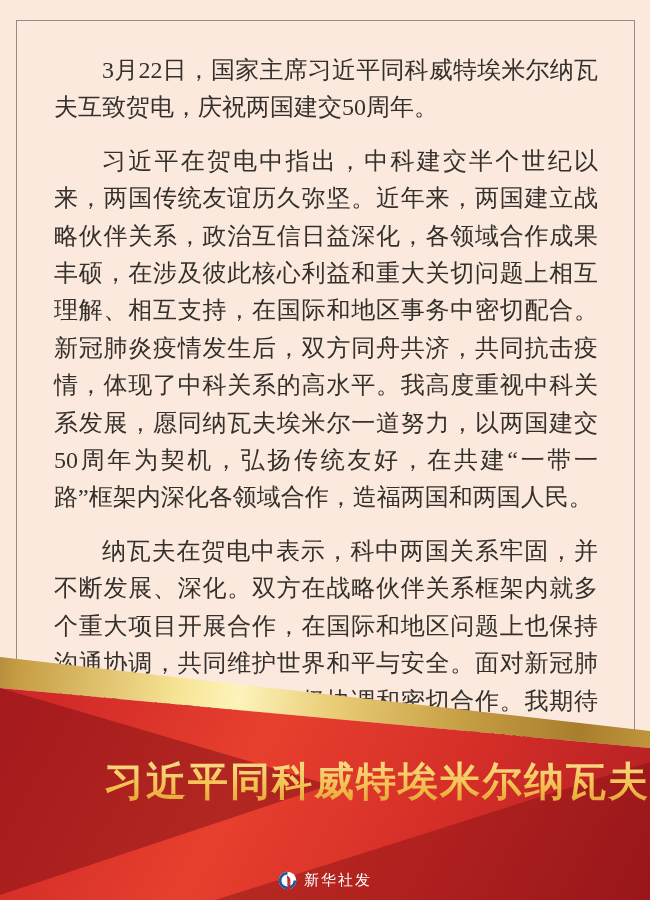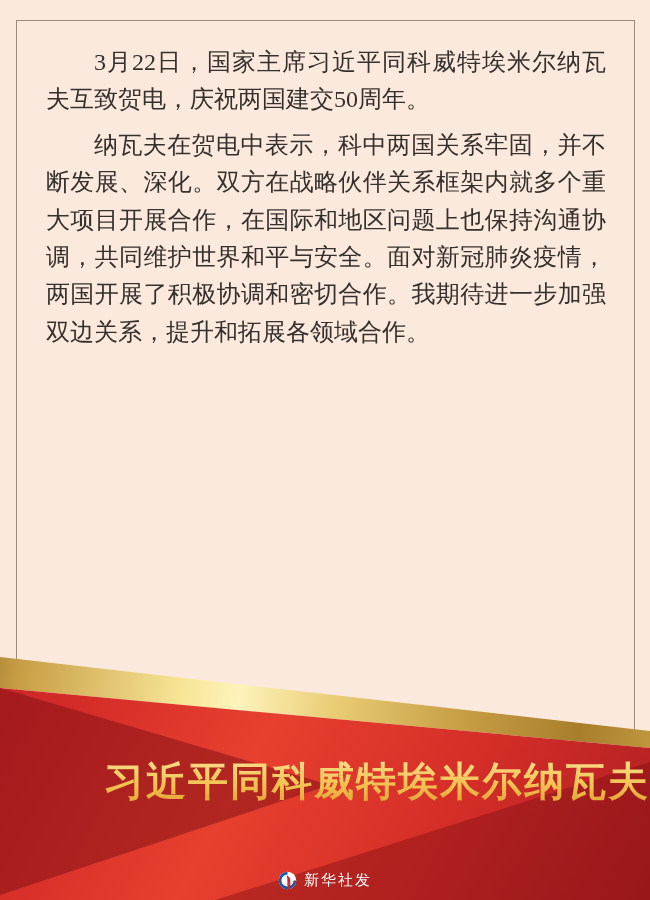--- a/index.html
+++ b/index.html
@@ -24,21 +24,21 @@
   .body-text{
     position:absolute;
     left:38px;top:36px;
     width:576px;
     color:#34302b;
     font-size:24px;
     line-height:37.4px;
     text-align:justify;
   }
   .body-text p{
-    margin:8px;
+    margin:16px;
     text-indent:2em;
   }
   
   .gold-stripe{
     position:absolute;inset:0;
     clip-path:polygon(0 657px,650px 731px,650px 748px,0 688px);
     background:linear-gradient(96deg,
       #7c5c20 0%, #c79d44 12%, #f7e596 34%, #fdf3bb 42%,
       #e9cc74 55%, #c79f45 72%, #a87e2c 88%, #c49a40 100%);
   }
@@ -102,20 +102,21 @@
 </style>
 </head>
 <body>
 
 <div class="page">
 
   <div class="frame"></div>
 
   <div class="body-text">
     <p>3月22日，国家主席习近平同科威特埃米尔纳瓦夫互致贺电，庆祝两国建交50周年。</p>
+    <p>习近平在贺电中指出，中科建交半个世纪以来，两国传统友谊历久弥坚。近年来，两国建立战略伙伴关系，政治互信日益深化，各领域合作成果丰硕，在涉及彼此核心利益和重大关切问题上相互理解、相互支持，在国际和地区事务中密切配合。新冠肺炎疫情发生后，双方同舟共济，共同抗击疫情，体现了中科关系的高水平。我高度重视中科关系发展，愿同纳瓦夫埃米尔一道努力，以两国建交50周年为契机，弘扬传统友好，在共建“一带一路”框架内深化各领域合作，造福两国和两国人民。</p>
     <p>纳瓦夫在贺电中表示，科中两国关系牢固，并不断发展、深化。双方在战略伙伴关系框架内就多个重大项目开展合作，在国际和地区问题上也保持沟通协调，共同维护世界和平与安全。面对新冠肺炎疫情，两国开展了积极协调和密切合作。我期待进一步加强双边关系，提升和拓展各领域合作。</p>
   </div>
 
   <div class="gold-stripe"></div>
 
   <div class="red-banner">
     <div class="wedge-dark-left"></div>
     <div class="wedge-dark-right"></div>
   </div>
 

